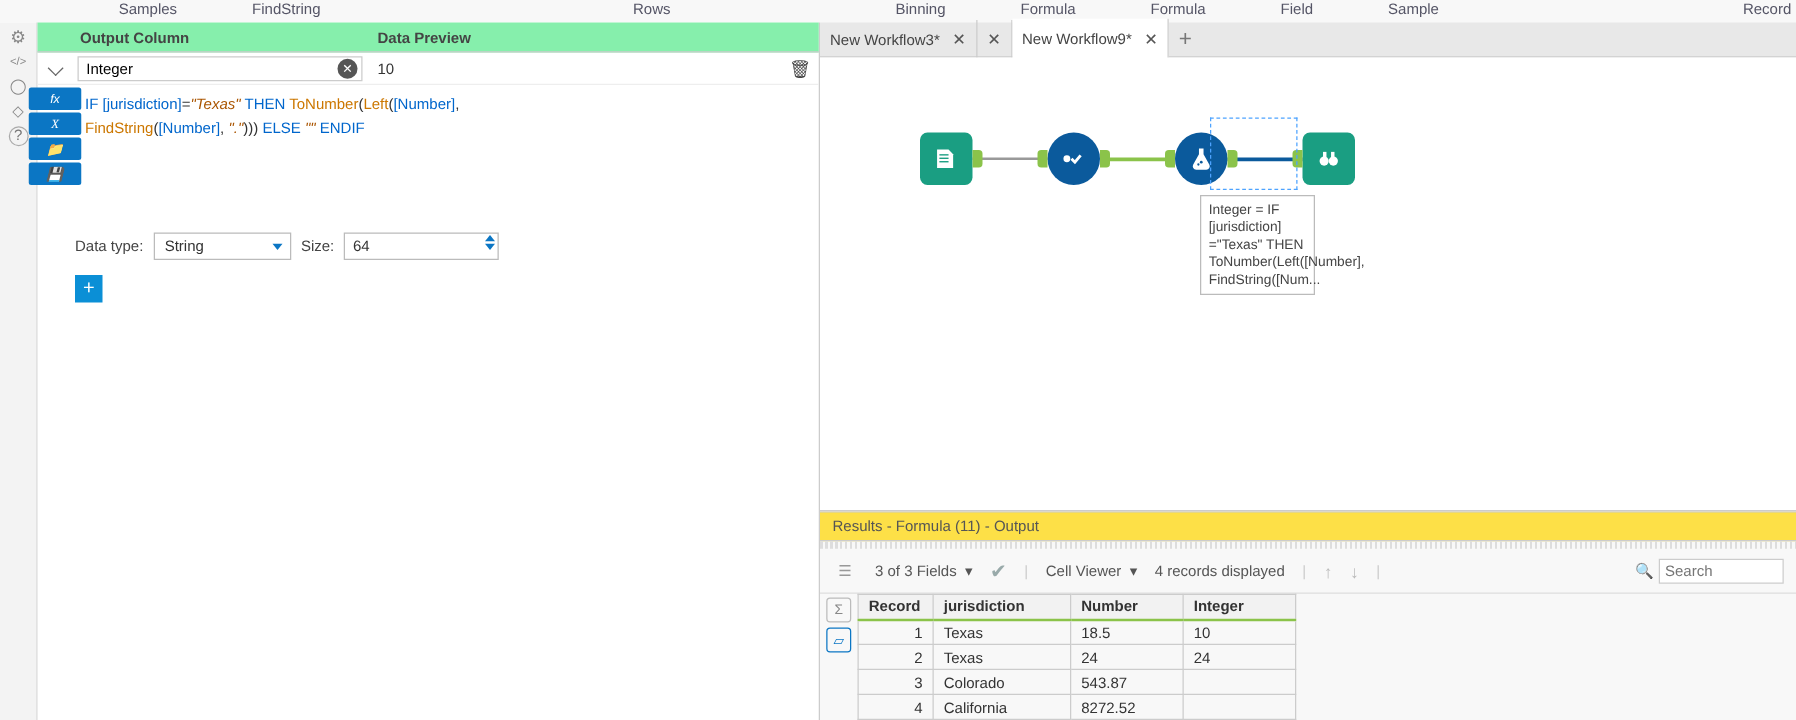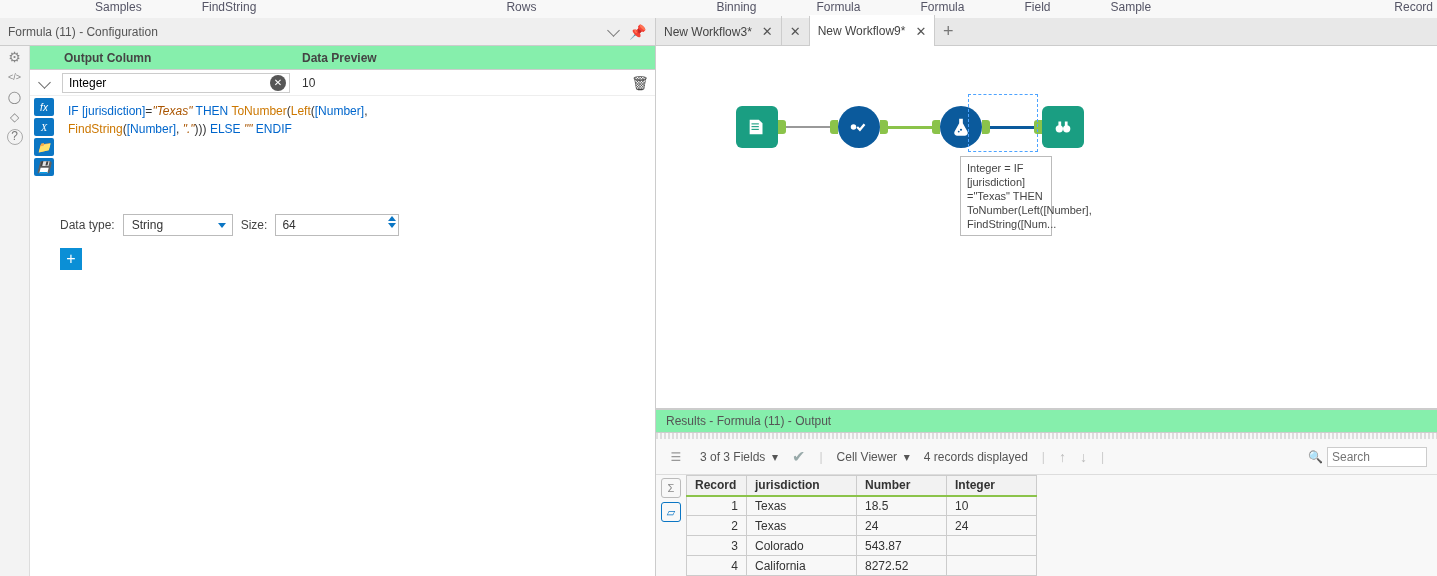--- a/index.html
+++ b/index.html
@@ -36,21 +36,21 @@
 .row1 .exp-btn{width:28px;text-align:center;color:#666;}
 .row1 .exp-btn::before{content:"";display:inline-block;width:8px;height:8px;border-right:1.5px solid #666;border-bottom:1.5px solid #666;transform:rotate(45deg);}
 .row1 .colname{flex:0 0 238px;display:flex;align-items:center;padding:0 4px;}
 .row1 .colname input{flex:1;border:1px solid #ccc;height:20px;padding:0 6px;font-size:12px;}
 .clear-btn{width:16px;height:16px;background:#555;color:#fff;border-radius:50%;display:flex;align-items:center;justify-content:center;font-size:10px;margin-left:-20px;margin-right:6px;cursor:pointer;}
 .row1 .preview{flex:1;display:flex;align-items:center;padding:0 6px;}
 .trash{font-size:14px;color:#444;cursor:pointer;}
 
 .editor-row{display:flex;}
 .editor-strip{width:28px;display:flex;flex-direction:column;gap:2px;padding-top:2px;align-items:center;}
-.fx-btn,.x-btn,.folder-btn,.save-btn{width:20px;height:18px;background:#0b76c4;color:#fff;display:flex;align-items:center;justify-content:center;font-size:10px;font-style:italic;border-radius:2px;cursor:pointer;}
+.fx-btn,.x-btn,.folder-btn,.save-btn{width:42px;height:18px;background:#0b76c4;color:#fff;display:flex;align-items:center;justify-content:center;font-size:10px;font-style:italic;border-radius:2px;cursor:pointer;}
 .x-btn{font-style:italic;font-family:serif;}
 .folder-btn::before{content:"📁";font-size:11px;}
 .save-btn::before{content:"💾";font-size:11px;}
 
 .code-editor{flex:1;padding:6px 10px;font-family:Consolas,monospace;font-size:13px;line-height:18px;min-height:110px;}
 .code-editor .kw{color:#0066cc;}
 .code-editor .fld{color:#0066cc;}
 .code-editor .str{color:#aa5500;font-style:italic;}
 .code-editor .fn{color:#cc7700;}
 
@@ -83,21 +83,21 @@
 .node2{background:#0b5a9c;}
 .node3{background:#0b5a9c;}
 .node4{background:#1a9e82;border-radius:6px;}
 .conn{height:2px;flex:0 0 60px;}
 .c1{background:#999;}
 .c2{background:#8bc34a;height:3px;}
 .c3{background:#0b5a9c;height:3px;}
 .sel-box{position:absolute;border:1px dashed #4da3ff;top:48px;left:312px;width:70px;height:58px;}
 .anno{position:absolute;top:110px;left:304px;width:92px;border:1px solid #bbb;background:#fff;padding:4px 6px;font-size:11px;line-height:14px;color:#444;}
 
-.results-header{height:24px;background:#86efac;border-top:1px solid #ccc;border-bottom:1px solid #ccc;padding:4px 10px;color:#555;}
+.results-header{height:24px;background:#fde047;border-top:1px solid #ccc;border-bottom:1px solid #ccc;padding:4px 10px;color:#555;}
 .results-toolbar{height:36px;display:flex;align-items:center;padding:0 10px;gap:14px;color:#555;border-bottom:1px solid #ddd;}
 .results-toolbar .tb-icon{width:20px;height:20px;display:flex;align-items:center;justify-content:center;color:#999;}
 .res-left-strip{width:30px;display:flex;flex-direction:column;align-items:center;padding-top:3px;gap:4px;}
 .res-left-strip .s-icon{width:20px;height:20px;border:1px solid #bbb;border-radius:3px;display:flex;align-items:center;justify-content:center;color:#888;font-size:11px;}
 .results-body{display:flex;}
 .results-table{flex:0 0 auto;}
 table{border-collapse:collapse;}
 th,td{border:1px solid #ccc;padding:2px 8px;text-align:left;font-size:12px;height:20px;}
 th{background:#f2f2f2;font-weight:600;border-bottom:2px solid #8bc34a;}
 td.recno{text-align:right;background:#f8f8f8;width:60px;}
@@ -122,27 +122,20 @@
   <span>Formula</span>
   <span>Formula</span>
   <span>Field</span>
   <span>Sample</span>
   <span style="margin-left:auto;margin-right:4px">Record</span>
 </div>
 
 <div class="main">
 
   <div class="left-pane">
-    <div class="config-header">
-      <span>Formula (11) - Configuration</span>
-      <div class="hdr-actions">
-        <span class="chev"></span>
-        <span class="pin">📌</span>
-      </div>
-    </div>
     <div class="config-body">
       <div class="left-tool-strip">
         <span class="gear-icon"></span>
         <span class="code-icon"></span>
         <span class="circle-icon"></span>
         <span class="tag-icon"></span>
         <span class="help-icon"></span>
       </div>
       <div class="formula-area">
         <div class="cols-header">

